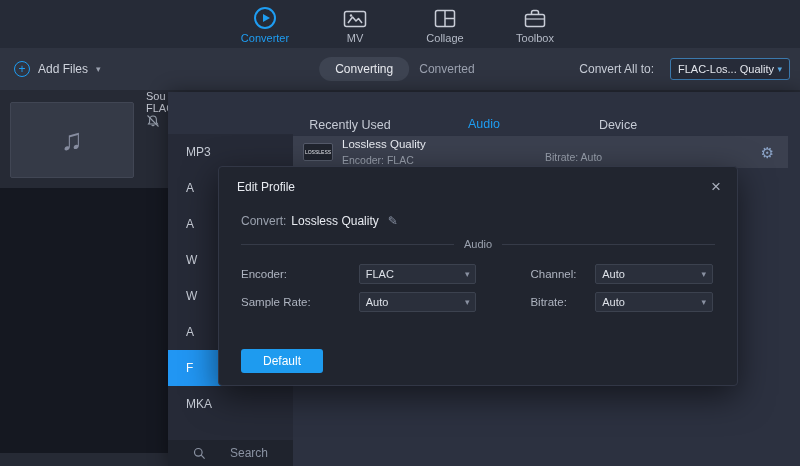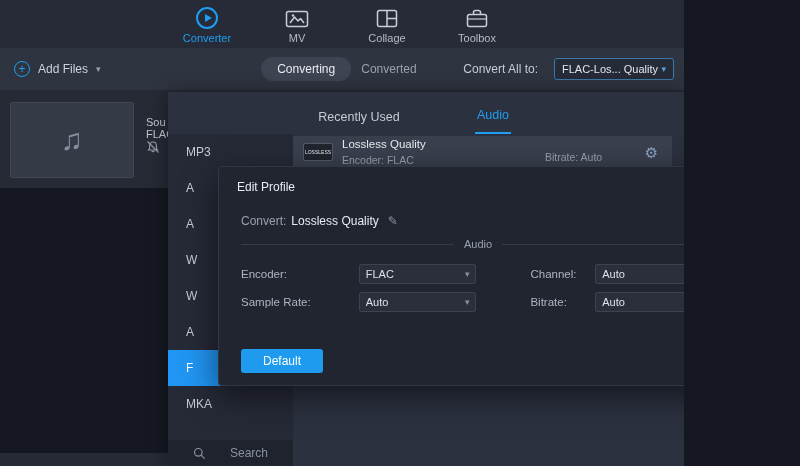--- a/index.html
+++ b/index.html
@@ -1,18 +1,18 @@
 <!DOCTYPE html>
 <html><head>
 <meta charset="utf-8">
 <style>
   * { margin:0; padding:0; box-sizing:border-box; }
   html,body { width:800px; height:466px; overflow:hidden; background:#151821;
               font-family:"Liberation Sans", sans-serif; }
-  .app { position:relative; width:684px; height:466px; background:#151821;
+  .app { position:relative; width:800px; height:466px; background:#151821;
          overflow:hidden; font-size:12px; color:#cfd3dc; }
 
   
   .topbar { position:absolute; left:0; top:0; right:0; height:48px; background:#262b37;
             display:flex; justify-content:center; align-items:center; gap:26px; }
   .nav-item { display:flex; flex-direction:column; align-items:center; gap:3px;
               width:64px; cursor:pointer; padding-top:3px; }
   .nav-item .nav-label { font-size:11px; color:#b4bac6; }
   .nav-item.active .nav-label { color:#1e9df2; }
   .play-icon { width:22px; height:22px; border-radius:50%; border:2px solid #1e9df2;
@@ -42,31 +42,31 @@
                  border-radius:3px; display:flex; align-items:center; padding:0 7px;
                  font-size:11px; color:#e3e6ec; cursor:pointer; white-space:nowrap; overflow:hidden; }
   .select-pill .caret { margin-left:auto; color:#57a7e0; }
 
   
   .file-row { position:absolute; left:0; top:90px; right:0; height:98px; background:#262a35; }
   .thumb { position:absolute; left:10px; top:12px; width:124px; height:76px;
            background:#353a47; border:1px solid #414654; border-radius:2px;
            display:flex; align-items:center; justify-content:center; cursor:pointer; }
   .note-glyph { font-size:30px; color:#878da0; }
-  .file-meta { position:absolute; left:146px; top:26px; display:flex;
+  .file-meta { position:absolute; left:146px; top:0; display:flex;
                flex-direction:column; }
   .meta-text { font-size:11px; color:#c3c7d1; }
   .canvas { position:absolute; left:0; top:188px; width:168px; bottom:0; background:#151821; }
   .bottom-strip { position:absolute; left:0; bottom:0; width:168px; height:13px; background:#262a35; }
 
   
   .format-panel { position:absolute; left:168px; top:92px; right:0; bottom:0;
                   background:#2c3140; z-index:5; box-shadow:0 0 18px rgba(0,0,0,.4); }
   .panel-tabs { height:42px; display:flex; align-items:stretch; justify-content:center; }
-  .panel-tab { width:134px; display:flex; align-items:flex-end; justify-content:center;
+  .panel-tab { width:134px; display:flex; align-items:center; justify-content:center;
                color:#c6cbd5; font-size:12.5px; cursor:pointer;margin-top:21px; }
   .panel-tab .tab-label { padding:13px 2px 10px; }
   .panel-tab.active { color:#1e9df2; }
   .panel-tab.active .tab-label { border-bottom:2px solid #1e9df2; }
   .panel-body { position:absolute; top:42px; left:0; right:0; bottom:0; display:flex; }
   .fmt-sidebar { width:125px; background:#262a37; display:flex; flex-direction:column; }
   .fmt-item { height:36px; flex:0 0 36px; display:flex; align-items:center;
               padding-left:18px; color:#c6cbd5; font-size:12px; cursor:pointer; }
   .fmt-item.active { background:#2196f3; color:#fff; }
   .fmt-search { margin-top:auto; height:26px; flex:0 0 26px; background:#1f232d;
@@ -187,20 +187,23 @@
   <div class="bottom-strip"></div>
 
   <div class="format-panel">
     <div class="panel-tabs">
       <div class="panel-tab">
         <span class="tab-label">Recently Used</span>
       </div>
       <div class="panel-tab active">
         <span class="tab-label">Audio</span>
       </div>
+      <div class="panel-tab">
+        <span class="tab-label">Device</span>
+      </div>
     </div>
     <div class="panel-body">
       <div class="fmt-sidebar">
         <div class="fmt-item">
             <span>MP3</span>
           </div>
         <div class="fmt-item">
             <span>A</span>
           </div>
         <div class="fmt-item">

